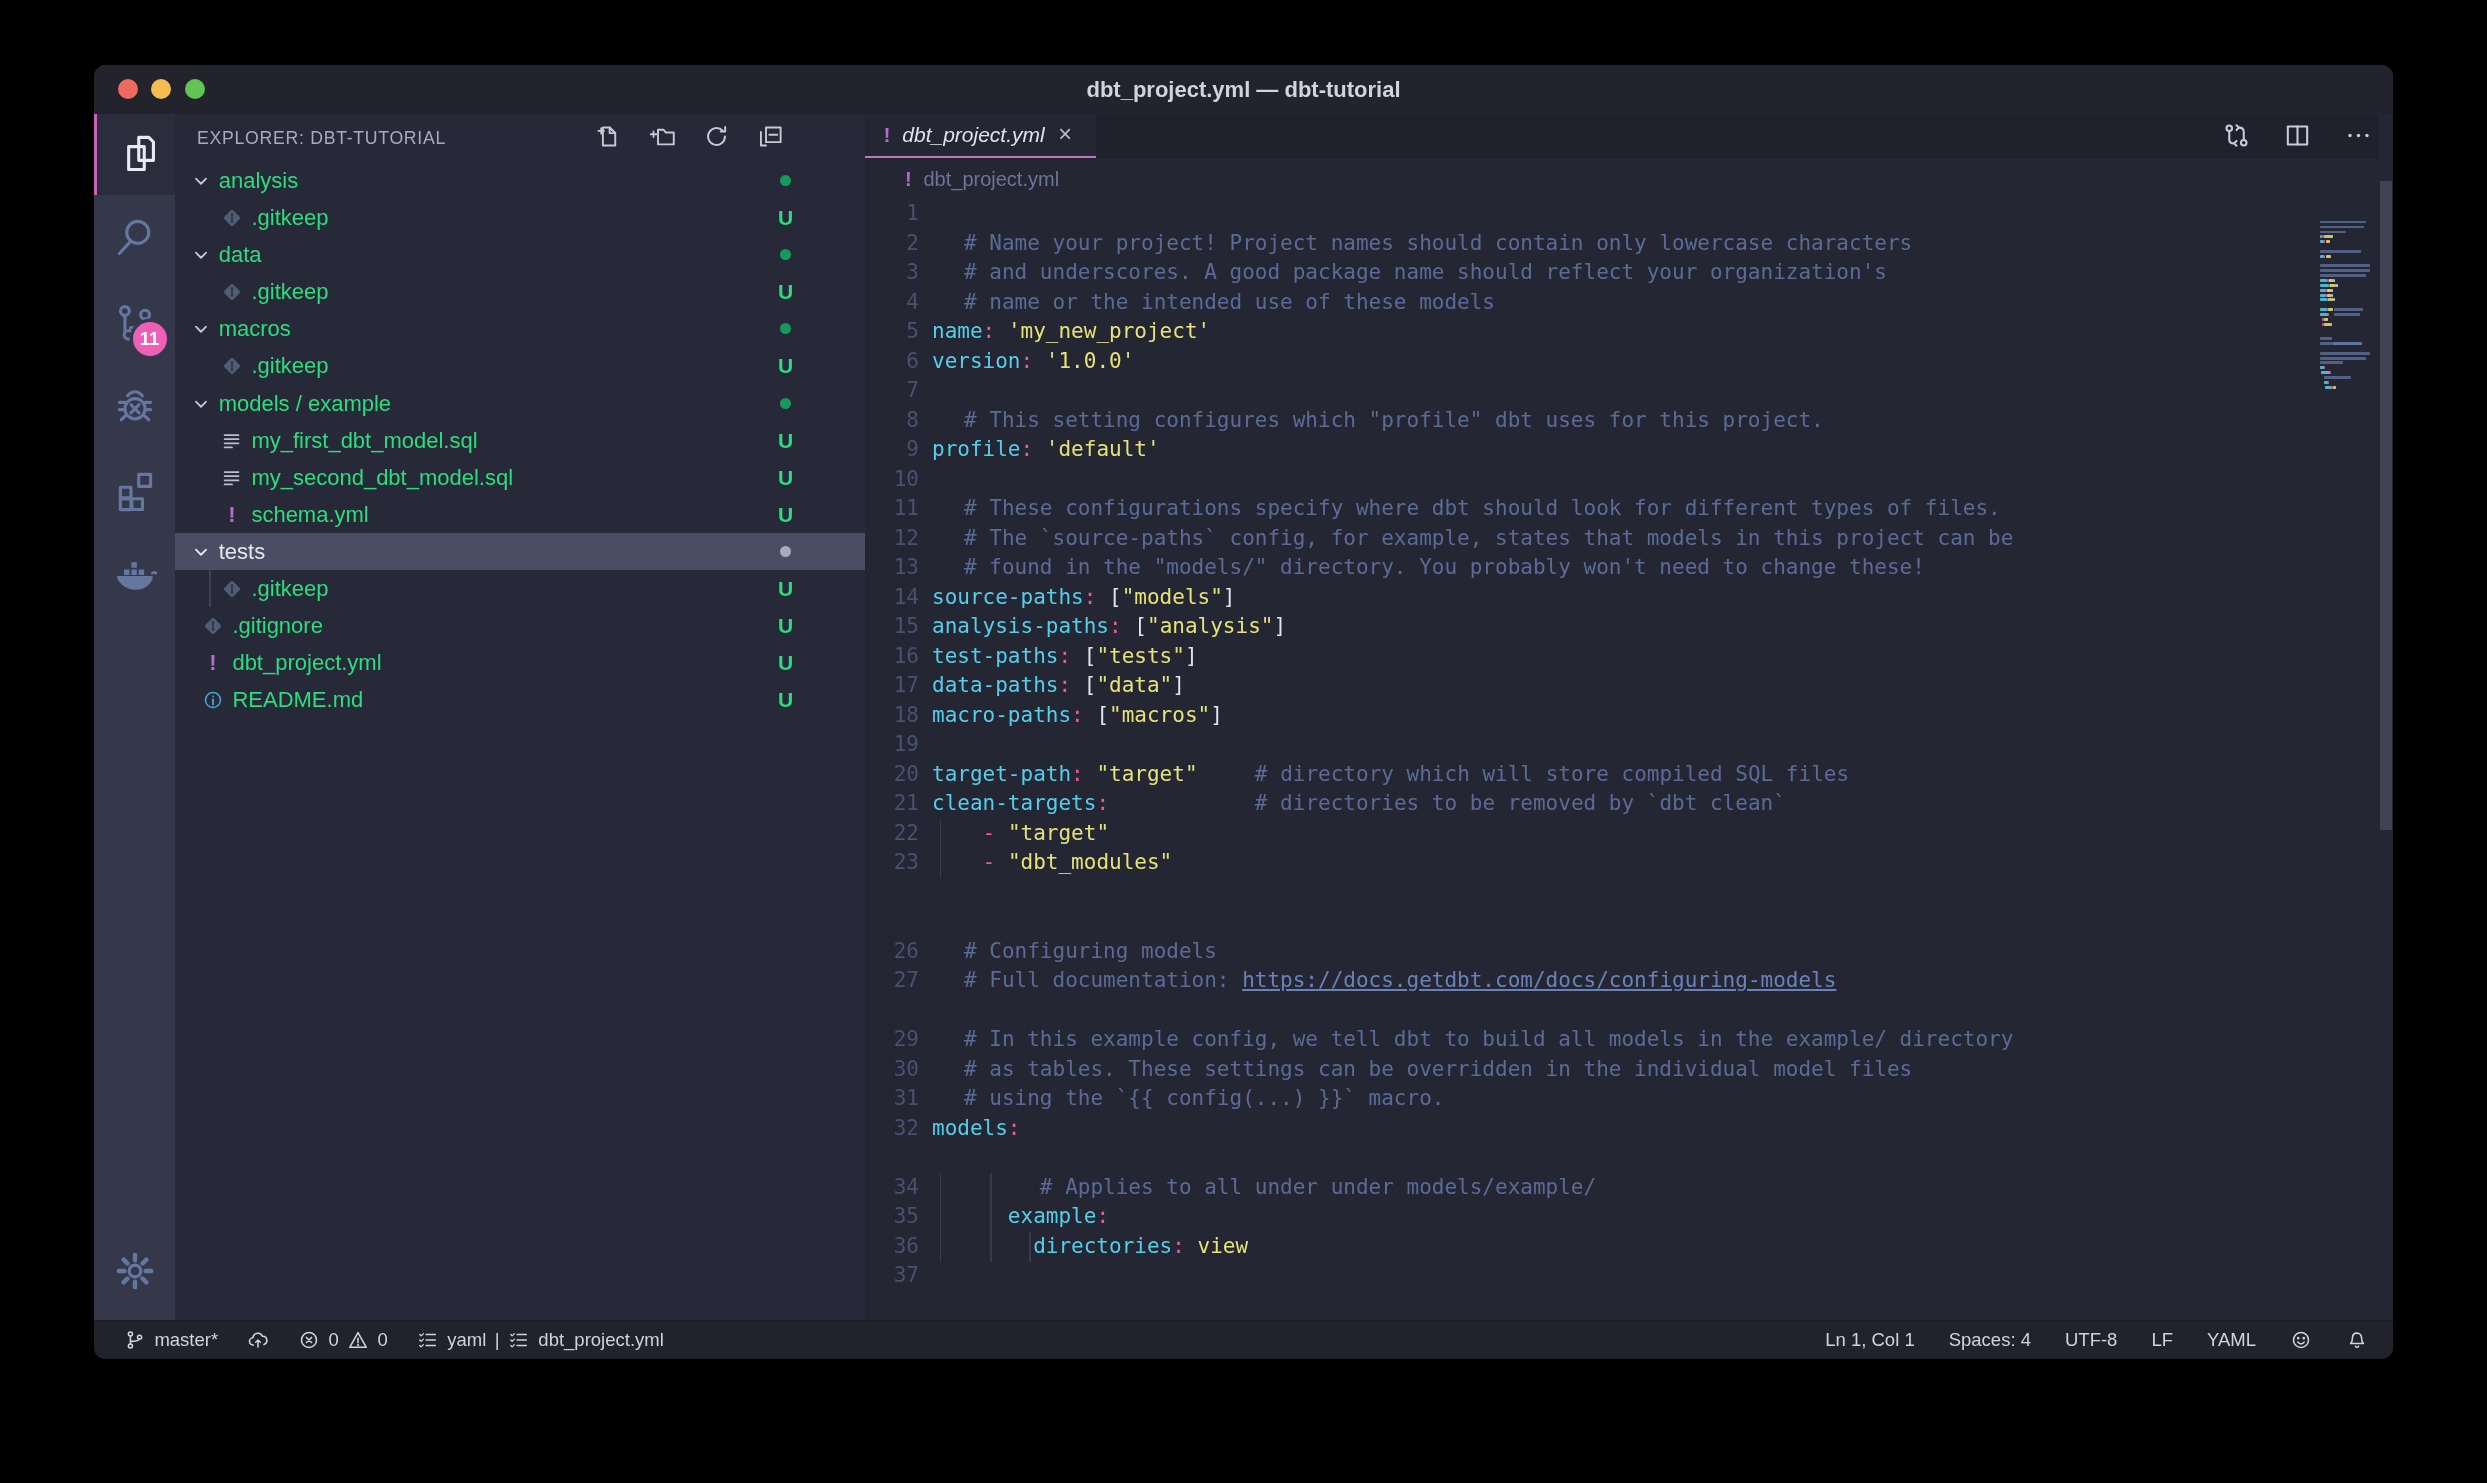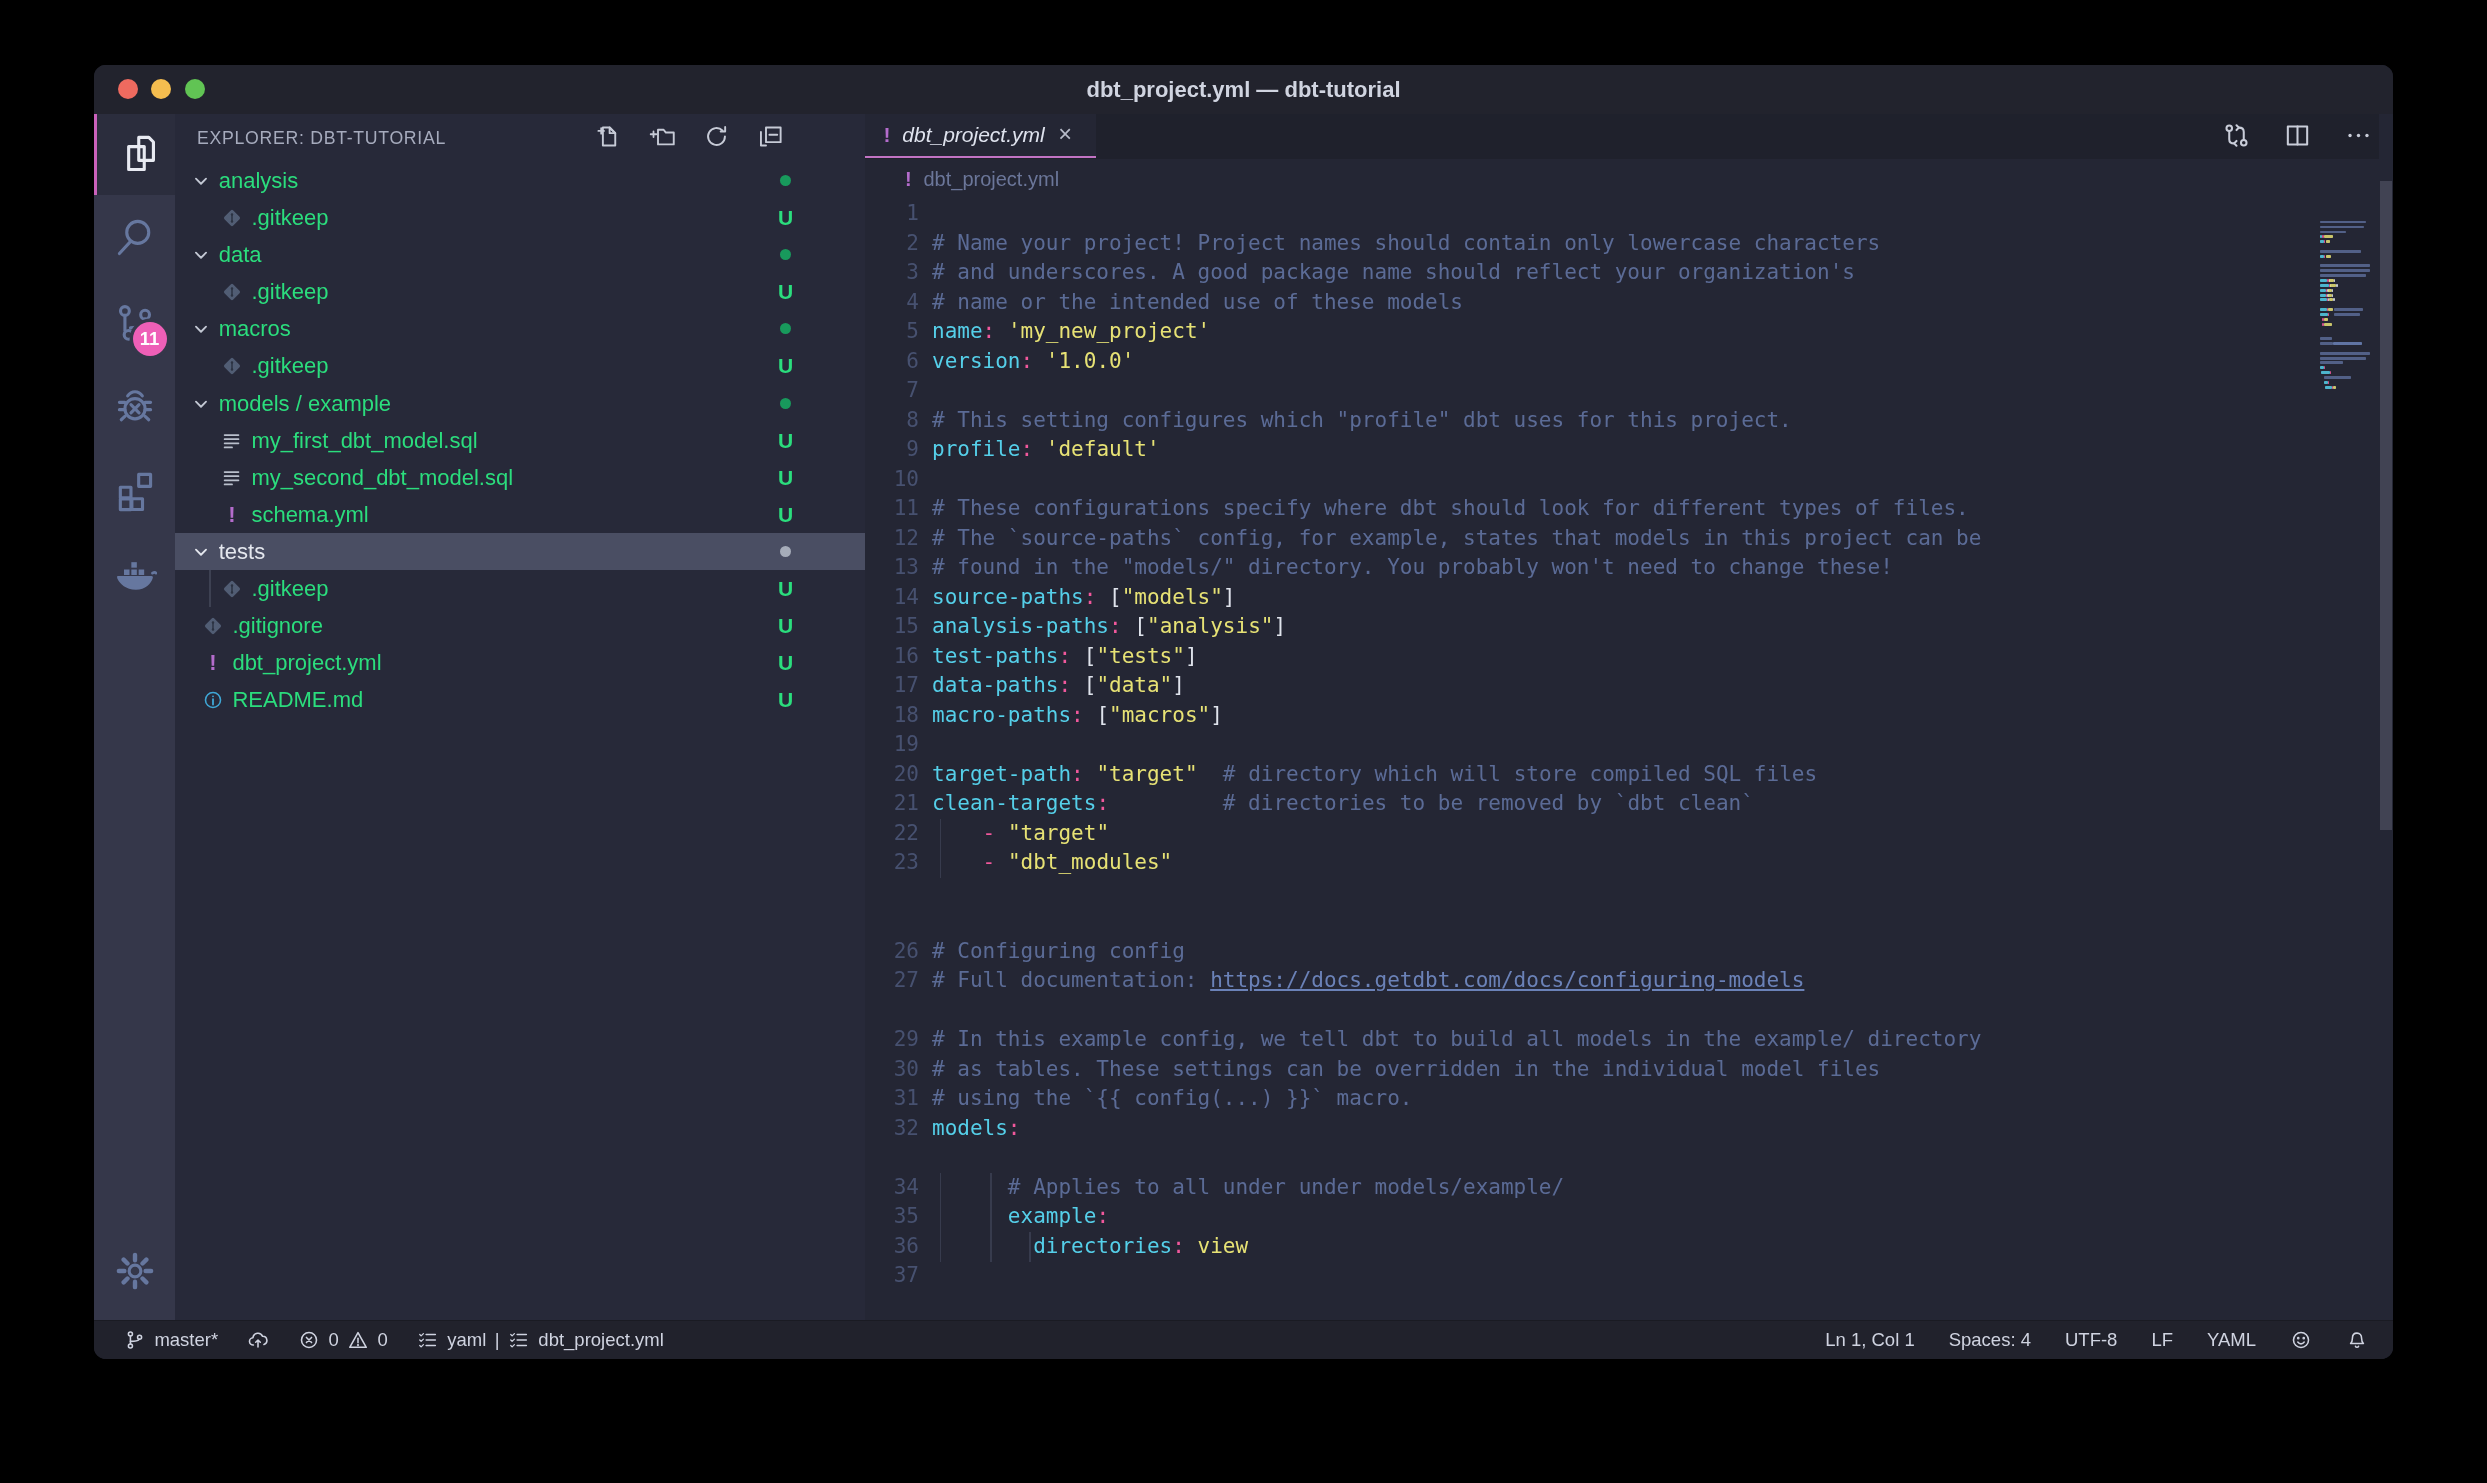--- a/index.html
+++ b/index.html
@@ -52,21 +52,21 @@
   .ed-actions{position:absolute;right:20px;top:0;height:45px;display:flex;align-items:center;gap:32px;color:#c9cdd9;}
   .ed-actions svg{width:29px;height:29px;}
   .breadcrumb{position:absolute;left:0;top:45px;right:0;height:40px;display:flex;align-items:center;}
   .breadcrumb .bexcl{margin-left:40px;font-size:20px;}
   .breadcrumb .blbl{margin-left:11.8px;color:#6b7699;font-size:20px;}
   
   .code{position:absolute;left:0;top:85px;right:0;bottom:0;font-family:"DejaVu Sans Mono",monospace;font-size:21px;}
   .cl{position:absolute;left:0;right:0;height:29.5px;line-height:29.5px;white-space:pre;}
   .ln{position:absolute;left:0;width:54px;text-align:right;color:#475170;}
   .lc{position:absolute;left:67px;top:0;height:29.5px;}
-  .tk-c{color:var(--comment);} .tk-k{color:var(--cyan);} .tk-p{color:var(--pink);}
+  .tk-c{color:var(--comment);margin-left:32px;} .tk-k{color:var(--cyan);} .tk-p{color:var(--pink);}
   .tk-s{color:var(--yellow);} .tk-b{color:#dfe3ec;} .tk-t{color:#d8dce8;}
   .tk-l{color:#6b82b8;text-decoration:underline;}
   .iguide{position:absolute;top:0;height:29.5px;width:1.7px;background:#373b4d;}
   
   .minimap{position:absolute;right:16px;top:102px;width:57px;height:270px;}
   .mm-seg{position:absolute;height:2.5px;border-radius:0.8px;opacity:.85;}
   .vscroll{position:absolute;right:0px;top:0;width:14.3px;bottom:0;background:#242634;}
   .vthumb{position:absolute;left:0.8px;width:12.6px;top:67px;height:649px;background:#4b4e5e;opacity:.75;}
   
   .statusbar{position:absolute;left:0;right:0;bottom:0;height:38px;background:#21222c;border-top:0.8px solid #1a1b23;
@@ -397,21 +397,21 @@
             <div class="cl" style="top: 384px;"><span class="ln">14</span><span class="lc"><span class="tk-k">source-paths</span><span class="tk-p">:</span><span class="tk-t"> </span><span class="tk-b">[</span><span class="tk-s">"models"</span><span class="tk-b">]</span></span></div>
             <div class="cl" style="top: 413px;"><span class="ln">15</span><span class="lc"><span class="tk-k">analysis-paths</span><span class="tk-p">:</span><span class="tk-t"> </span><span class="tk-b">[</span><span class="tk-s">"analysis"</span><span class="tk-b">]</span></span></div>
             <div class="cl" style="top: 443px;"><span class="ln">16</span><span class="lc"><span class="tk-k">test-paths</span><span class="tk-p">:</span><span class="tk-t"> </span><span class="tk-b">[</span><span class="tk-s">"tests"</span><span class="tk-b">]</span></span></div>
             <div class="cl" style="top: 472px;"><span class="ln">17</span><span class="lc"><span class="tk-k">data-paths</span><span class="tk-p">:</span><span class="tk-t"> </span><span class="tk-b">[</span><span class="tk-s">"data"</span><span class="tk-b">]</span></span></div>
             <div class="cl" style="top: 502px;"><span class="ln">18</span><span class="lc"><span class="tk-k">macro-paths</span><span class="tk-p">:</span><span class="tk-t"> </span><span class="tk-b">[</span><span class="tk-s">"macros"</span><span class="tk-b">]</span></span></div>
             <div class="cl" style="top: 531px;"><span class="ln">19</span><span class="lc"></span></div>
             <div class="cl" style="top: 561px;"><span class="ln">20</span><span class="lc"><span class="tk-k">target-path</span><span class="tk-p">:</span><span class="tk-t"> </span><span class="tk-s">"target"</span><span class="tk-t">  </span><span class="tk-c"># directory which will store compiled SQL files</span></span></div>
             <div class="cl" style="top: 590px;"><span class="ln">21</span><span class="lc"><span class="tk-k">clean-targets</span><span class="tk-p">:</span><span class="tk-t">         </span><span class="tk-c"># directories to be removed by `dbt clean`</span></span></div>
             <div class="cl" style="top: 620px;"><span class="ln">22</span><span class="lc"><span class="iguide" style="left:7.6px"></span><span class="tk-t">    </span><span class="tk-p">- </span><span class="tk-s">"target"</span></span></div>
             <div class="cl" style="top: 649px;"><span class="ln">23</span><span class="lc"><span class="iguide" style="left:7.6px"></span><span class="tk-t">    </span><span class="tk-p">- </span><span class="tk-s">"dbt_modules"</span></span></div>
-            <div class="cl" style="top: 738px;"><span class="ln">26</span><span class="lc"><span class="tk-c"># Configuring config</span></span></div>
+            <div class="cl" style="top: 738px;"><span class="ln">26</span><span class="lc"><span class="tk-c"># Configuring models</span></span></div>
             <div class="cl" style="top: 767px;"><span class="ln">27</span><span class="lc"><span class="tk-c"># Full documentation: </span><span class="tk-l">https://docs.getdbt.com/docs/configuring-models</span></span></div>
             <div class="cl" style="top: 826px;"><span class="ln">29</span><span class="lc"><span class="tk-c"># In this example config, we tell dbt to build all models in the example/ directory</span></span></div>
             <div class="cl" style="top: 856px;"><span class="ln">30</span><span class="lc"><span class="tk-c"># as tables. These settings can be overridden in the individual model files</span></span></div>
             <div class="cl" style="top: 885px;"><span class="ln">31</span><span class="lc"><span class="tk-c"># using the `{{ config(...) }}` macro.</span></span></div>
             <div class="cl" style="top: 915px;"><span class="ln">32</span><span class="lc"><span class="tk-k">models</span><span class="tk-p">:</span></span></div>
             <div class="cl" style="top: 974px;"><span class="ln">34</span><span class="lc"><span class="iguide" style="left:7.6px"></span><span class="iguide" style="left:58px"></span><span class="tk-t">      </span><span class="tk-c"># Applies to all under under models/example/</span></span></div>
             <div class="cl" style="top: 1003px;"><span class="ln">35</span><span class="lc"><span class="iguide" style="left:7.6px"></span><span class="iguide" style="left:58px"></span><span class="tk-t">      </span><span class="tk-k">example</span><span class="tk-p">:</span></span></div>
             <div class="cl" style="top: 1033px;"><span class="ln">36</span><span class="lc"><span class="iguide" style="left:7.6px"></span><span class="iguide" style="left:58px"></span><span class="iguide" style="left:97px"></span><span class="tk-t">        </span><span class="tk-k">directories</span><span class="tk-p">:</span><span class="tk-t"> </span><span class="tk-s">view</span></span></div>
             <div class="cl" style="top: 1062px;"><span class="ln">37</span><span class="lc"></span></div>
           </div>

